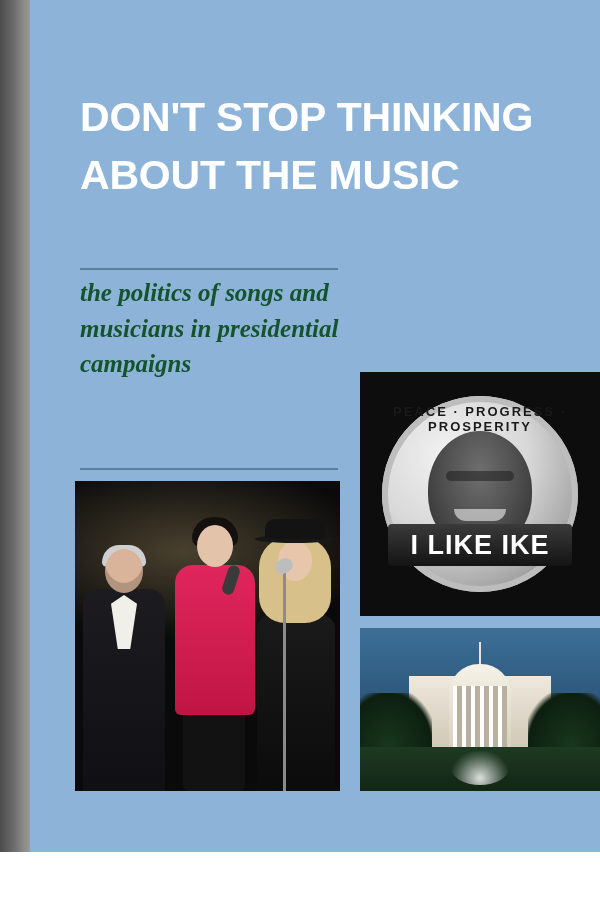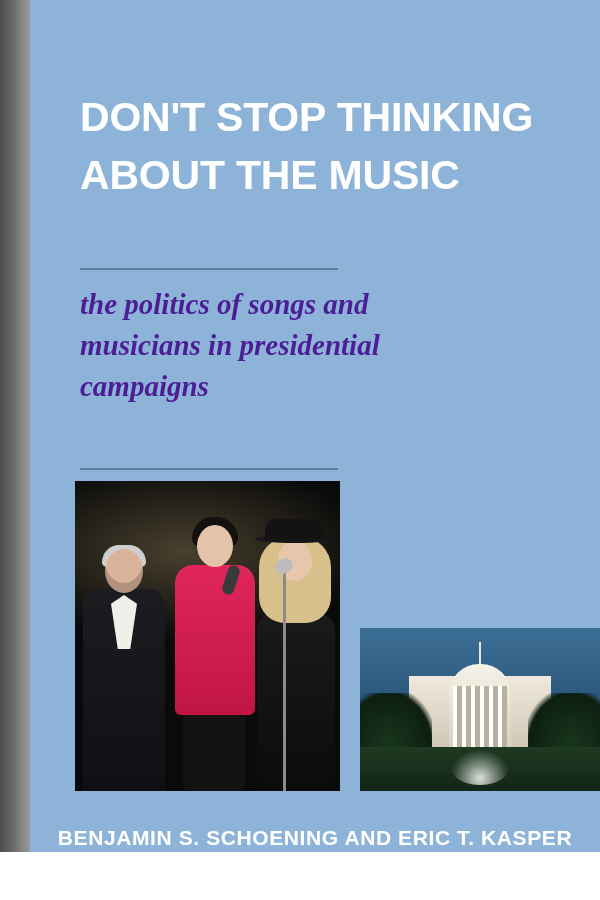--- a/index.html
+++ b/index.html
@@ -54,27 +54,27 @@
     width: 258px;
     height: 2px;
     background: #5d7f9e;
   }
   .rule.top { top: 268px; }
   .rule.bottom { top: 468px; }
 
   .subtitle {
     position: absolute;
     left: 50px;
-    top: 284px;
+    top: 275px;
     width: 300px;
-    color: #4c1d95;
+    color: #14532d;
     font-family: "Liberation Serif", serif;
     font-style: italic;
     font-weight: bold;
-    font-size: 29px;
+    font-size: 25px;
     line-height: 1.42;
   }
 
   
   .photo {
     position: absolute;
     overflow: hidden;
   }
   
   .photo-ike {
@@ -318,20 +318,27 @@
   <div class="content">
 
     <div class="title">Don't Stop Thinking About the Music</div>
 
     <div class="rule top"></div>
 
     <div class="subtitle">the politics of songs and musicians in presidential campaigns</div>
 
     <div class="rule bottom"></div>
 
+    <div class="photo photo-ike">
+      <div class="ike-badge">
+        <div class="ike-arc">PEACE · PROGRESS · PROSPERITY</div>
+        <div class="ike-face"></div>
+        <div class="ike-banner">I LIKE IKE</div>
+      </div>
+    </div>
 
     <div class="photo photo-concert">
       <div class="stage-glow"></div>
       <div class="fig fig-clinton">
         <div class="body"></div>
         <div class="shirt"></div>
         <div class="hair"></div>
         <div class="head"></div>
       </div>
       <div class="fig fig-jackson">
@@ -356,16 +363,15 @@
       <div class="wh-flag"></div>
       <div class="wh-building"></div>
       <div class="wh-portico"></div>
       <div class="wh-columns"></div>
       <div class="wh-trees-left"></div>
       <div class="wh-trees-right"></div>
       <div class="wh-lawn"></div>
       <div class="wh-fountain"></div>
     </div>
 
-    <div class="authors">BENJAMIN S. SCHOENING AND ERIC T. KASPER</div>
 
   </div>
 </div>
 
 </body></html>

